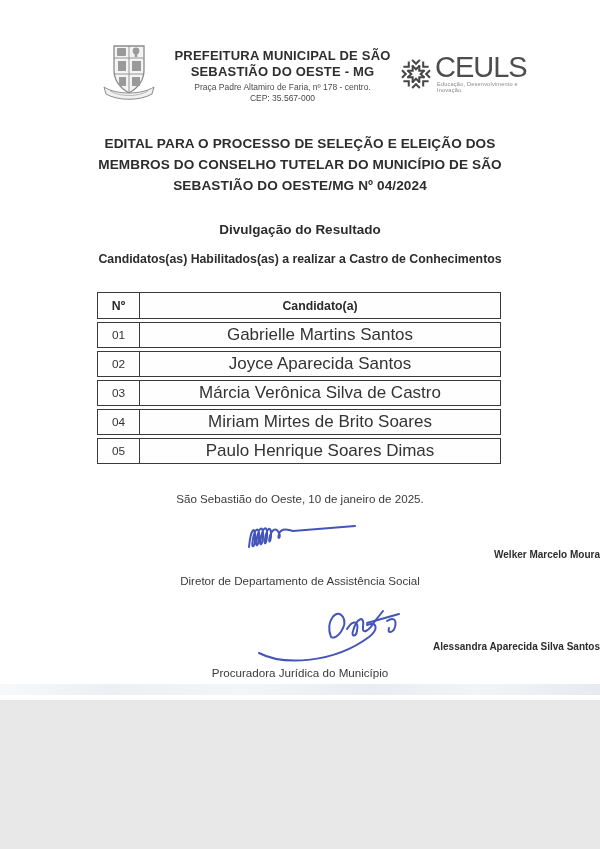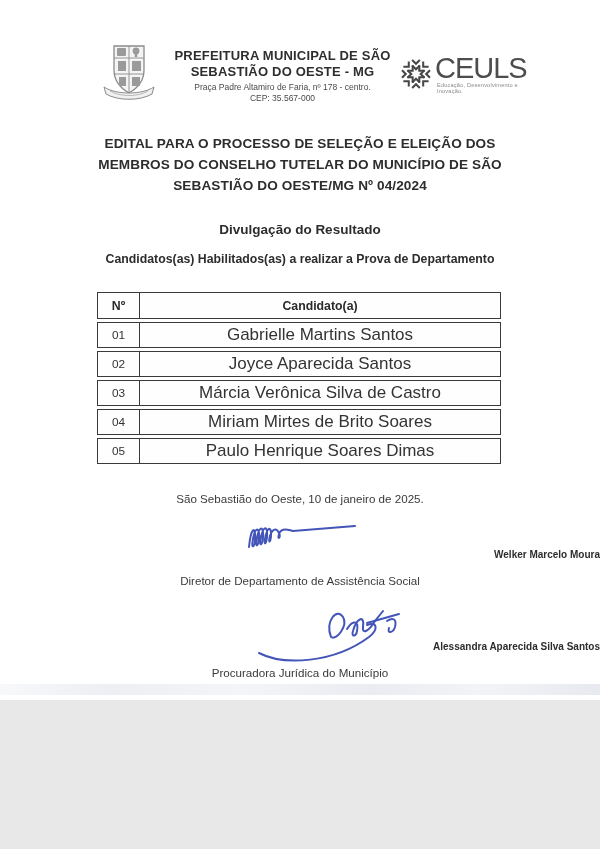--- a/index.html
+++ b/index.html
@@ -36,21 +36,21 @@
   }
   .org-address, .org-cep {
     font-size: 8.5px;
     color: #4a4a4a;
     line-height: 11px;
   }
   .org-address { margin-top: 2px; }
   .partner-logo {
     flex: 0 0 135px;
     display: flex;
-    align-items: center;
+    align-items: flex-start;
     padding-top: 14px;
   }
   .partner-text-wrap { margin-left: 2px; }
   .partner-name {
     font-size: 29px;
     font-weight: 400;
     color: #4d4d4d;
     letter-spacing: -1px;
     line-height: 26px;
   }
@@ -226,21 +226,21 @@
     </div>
   </div>
 
   <div class="doc-title">
     <div>EDITAL PARA O PROCESSO DE SELEÇÃO E ELEIÇÃO DOS</div>
     <div>MEMBROS DO CONSELHO TUTELAR DO MUNICÍPIO DE SÃO</div>
     <div>SEBASTIÃO DO OESTE/MG Nº 04/2024</div>
   </div>
 
   <div class="section-heading">Divulgação do Resultado</div>
-  <div class="section-subheading">Candidatos(as) Habilitados(as) a realizar a Prova de Departamento</div>
+  <div class="section-subheading">Candidatos(as) Habilitados(as) a realizar a Castro de Conhecimentos</div>
 
   <div class="result-table">
     <div class="t-row t-head">
       <div class="t-cell-num">Nº</div>
       <div class="t-cell-name">Candidato(a)</div>
     </div>
     <div class="t-row">
       <div class="t-cell-num">01</div>
       <div class="t-cell-name">Gabrielle Martins Santos</div>
     </div>

